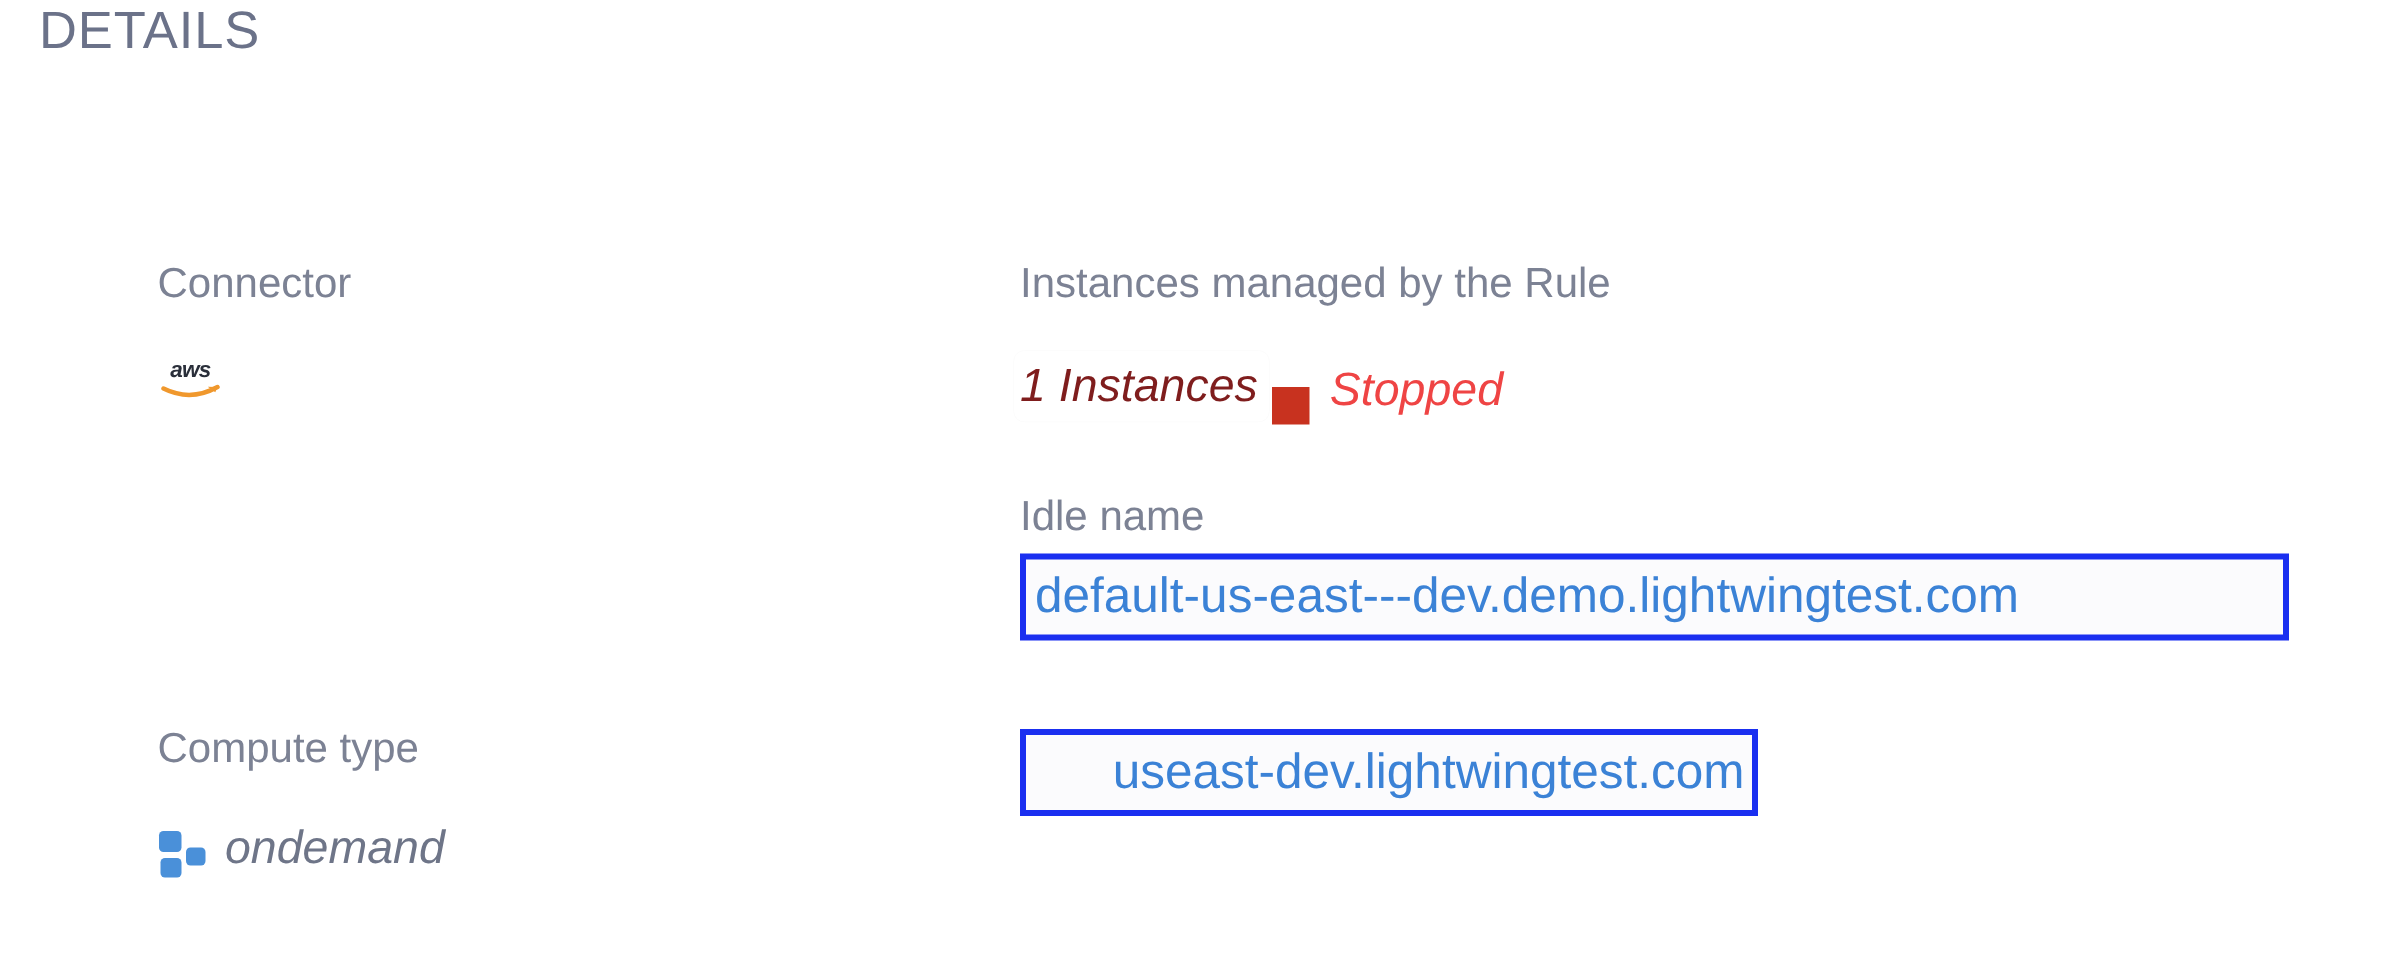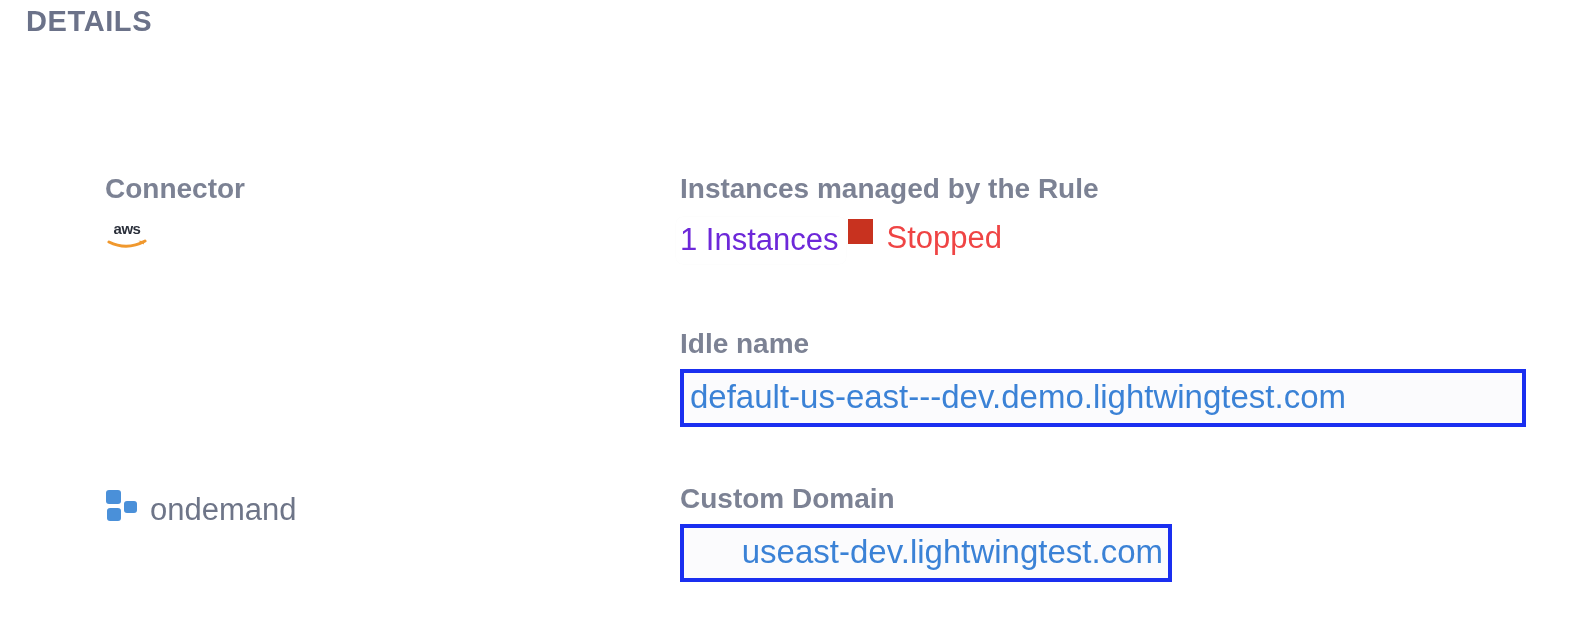--- a/index.html
+++ b/index.html
@@ -14,24 +14,24 @@
     -webkit-font-smoothing: antialiased;
     overflow: hidden;
     position: relative;
   }
 
   
   .section-heading {
     position: absolute;
     left: 26px;
     top: 4px;
-    font-size: 29px;
+    font-size: 35px;
     letter-spacing: 0.6px;
     color: #6b7289;
-    font-weight: 700;
+    font-weight: 400;
     line-height: 34px;
     white-space: nowrap;
   }
 
   
   .details-grid {
     position: absolute;
     left: 0;
     top: 170px;
     width: 1596px;
@@ -43,33 +43,34 @@
   .detail-field {
     position: absolute;
     top: 0;
   }
   .detail-field.col-left  { left: 105px; }
   .detail-field.col-right { left: 680px; }
 
   .field-label {
     font-size: 28px;
     color: #7c8294;
-    font-weight: 700;
+    font-weight: 400;
     line-height: 38px;
     white-space: nowrap;
   }
   .field-value {
-    margin-top: 9px;
+    margin-top: 26px;
     display: flex;
-    align-items: flex-start;
+    align-items: flex-end;
     font-size: 31px;
     color: #6e7588;
     font-weight: 400;
     line-height: 42px;
     white-space: nowrap;
+    font-style: italic;
   }
 
   
   .aws-logo {
     width: 44px;
     height: 32px;
     margin-right: 9px;
     flex: none;
     position: relative;
     top: 1px;
@@ -92,21 +93,21 @@
   }
 
   
   .instances-chip {
     display: inline-block;
     background: #ffffff;
     border-radius: 7px;
     padding: 3px 7px 4px 4px;
     margin-left: -4px;
     box-shadow: 0 0 0 0.5px rgba(0,0,0,0.015);
-    color: #6d28d9;
+    color: #7f1d1d;
     font-size: 31px;
     line-height: 40px;
     text-decoration: none;
     cursor: pointer;
   }
   .status-swatch {
     width: 25px;
     height: 25px;
     background: #c8321f;
     display: inline-block;
@@ -182,34 +183,34 @@
       <div class="highlight-box hostname-box">
         <a class="link-text" href="#">default-us-east---dev.demo.lightwingtest.com</a>
       </div>
     </div>
 
   </div>
 
   <div class="detail-row">
 
     <div class="detail-field col-left">
+      <div class="field-label">Compute type</div>
       <div class="field-value">
         <span class="blocks-icon">
           <svg viewBox="0 0 36 33" width="36" height="33" aria-hidden="true">
             <rect x="1" y="1" width="15" height="14" rx="3" fill="#4a90d9"></rect>
             <rect x="19" y="12" width="13" height="12" rx="3" fill="#4a90d9"></rect>
             <rect x="2" y="19" width="14" height="13" rx="3" fill="#4a90d9"></rect>
           </svg>
         </span>
         <span>ondemand</span>
       </div>
     </div>
 
     <div class="detail-field col-right">
-      <div class="field-label">Custom Domain</div>
       <div class="highlight-box domain-box">
         <a class="link-text" href="#">useast-dev.lightwingtest.com</a>
       </div>
     </div>
 
   </div>
 
 </div>
 
 </body></html>

